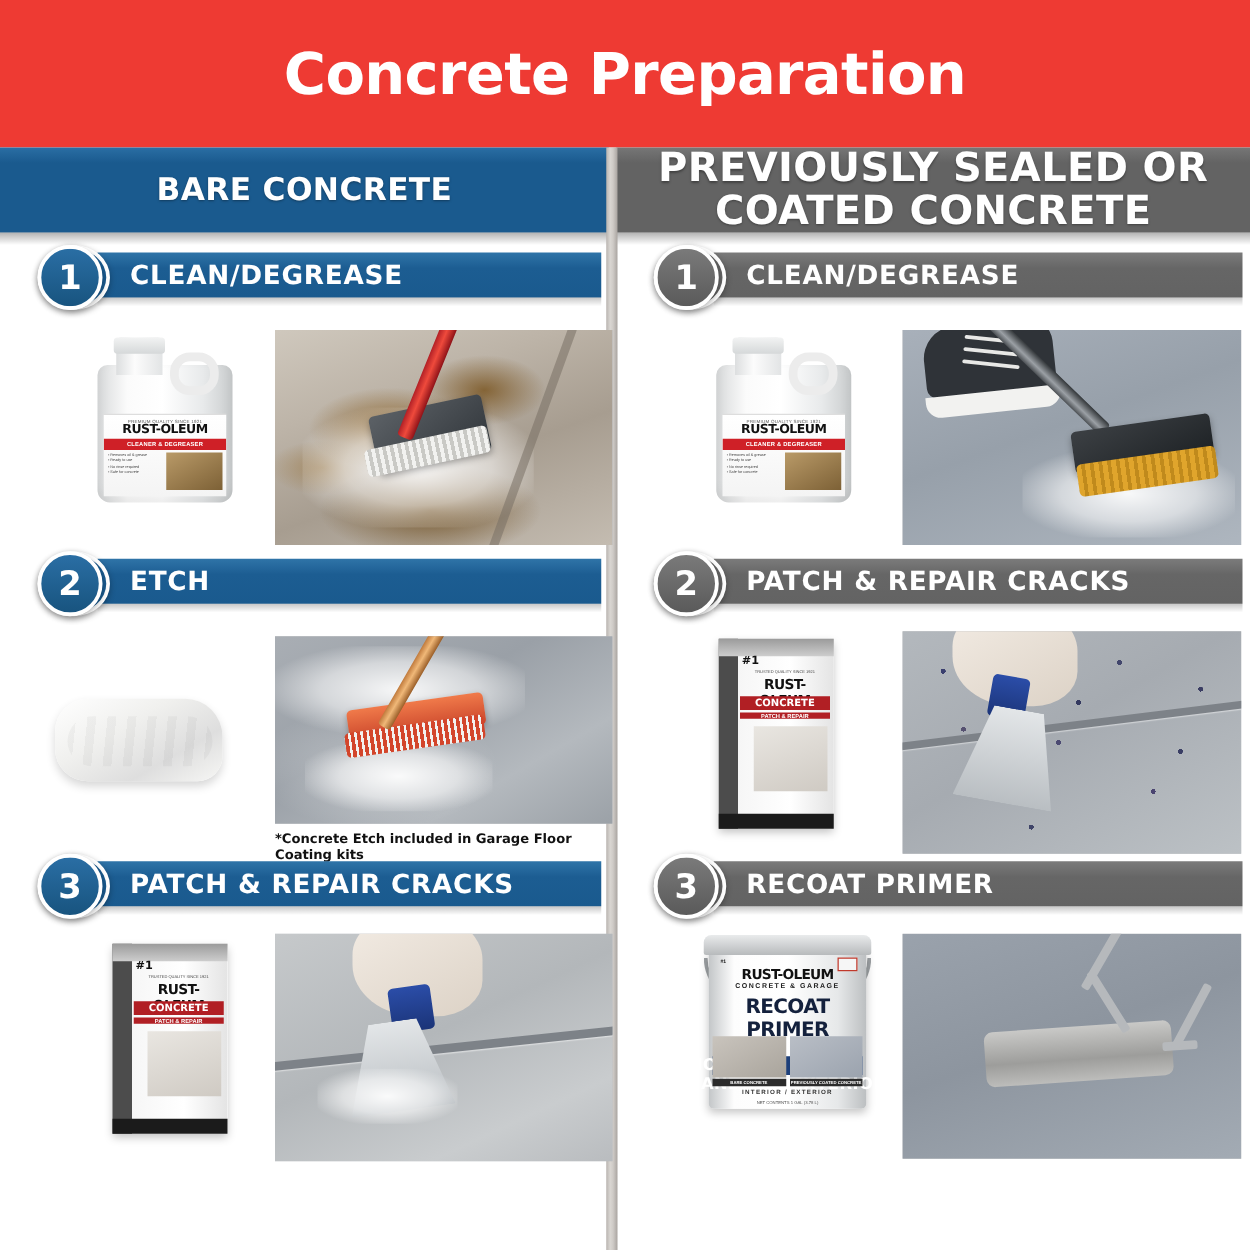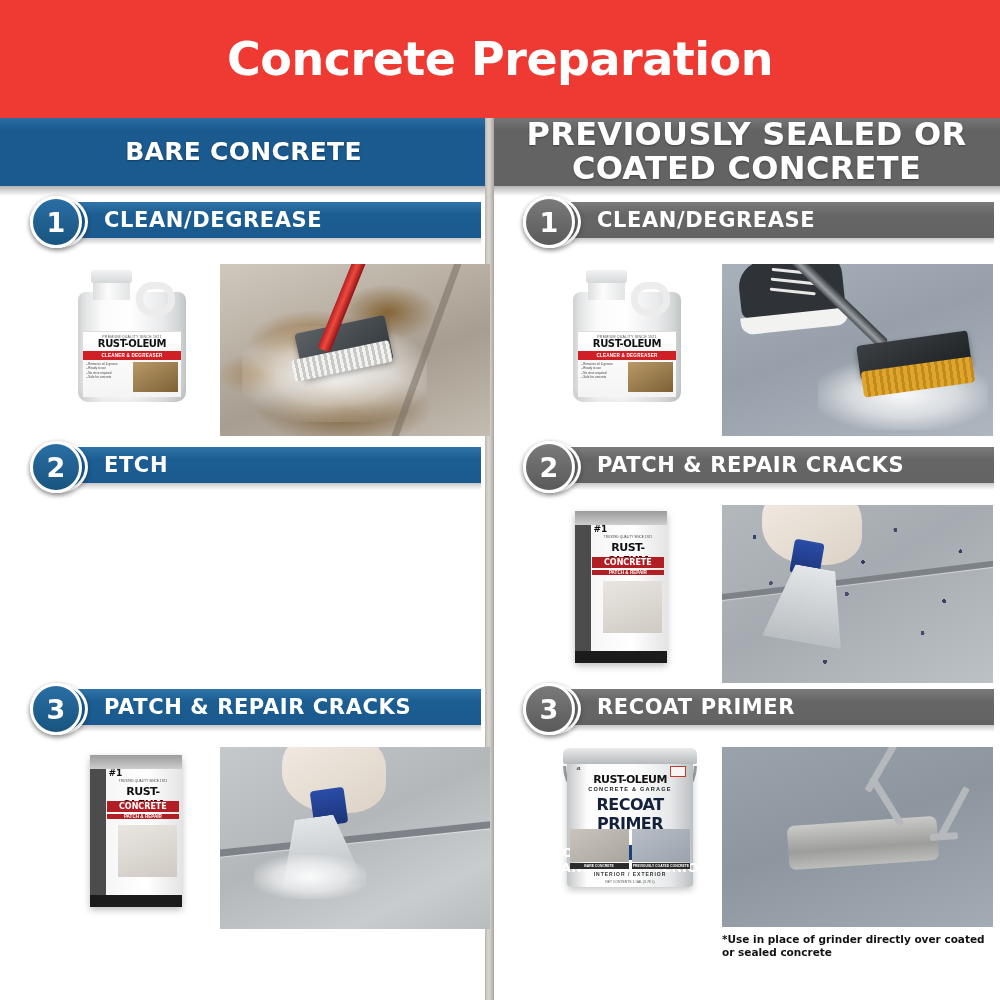--- a/index.html
+++ b/index.html
@@ -394,20 +394,40 @@
   </div>
 
   <div class="step" style="height:242px;">
     <div class="step-head">
       <div class="step-bar"></div>
       <div class="step-bar-shadow"></div>
       <div class="badge-ring"></div>
       <div class="badge">2</div>
       <div class="step-label">ETCH</div>
     </div>
+    <div class="step-body" style="height:196px;">
+      <div class="photo" style="left:220px; top:22px; width:270px; height:150px;">
+        <div class="photo-inner tex-gray"></div>
+        <div class="scrub-foam" style="left:0px; top:8px; width:200px; height:70px;"></div>
+        <div class="scrub-foam" style="left:24px; top:84px; width:150px; height:56px;"></div>
+        <div class="brush-head" style="left:58px; top:52px; width:110px; height:26px; background:linear-gradient(180deg,#f07a4a,#c9442a); transform:rotate(-8deg); box-shadow:0 2px 5px rgba(0,0,0,.3);"></div>
+        <div class="brush-head" style="left:56px; top:70px; width:112px; height:20px; background:repeating-linear-gradient(90deg,#d3452b 0 3px,#f2f2f0 3px 5px); transform:rotate(-8deg);"></div>
+        <div class="pole" style="left:142px; top:-34px; width:11px; height:120px; background:linear-gradient(90deg,#c07a3c,#f0b878 45%,#9a5e28); transform:rotate(30deg); transform-origin:top left;"></div>
+      </div>
+      <div class="footnote" style="left:220px; top:178px; width:272px;">*Concrete Etch included in Garage Floor Coating kits</div>
+
+      <div style="position:absolute; left:38px; top:62px; width:146px; height:86px;">
+        <div style="position:absolute; left:6px; top:10px; width:134px; height:66px;
+             background:linear-gradient(150deg,#ffffff 0%, #f0f0ee 38%, #dedede 70%, #f7f7f5 100%);
+             border-radius: 26px 30px 20px 26px; box-shadow: 0 4px 8px rgba(0,0,0,0.16);"></div>
+        <div style="position:absolute; left:16px; top:24px; width:116px; height:40px;
+             background:repeating-linear-gradient(96deg, rgba(0,0,0,0.035) 0 7px, rgba(255,255,255,0) 7px 16px);
+             border-radius: 22px;"></div>
+      </div>
+    </div>
   </div>
 
   <div class="step" style="height:250px;">
     <div class="step-head">
       <div class="step-bar"></div>
       <div class="step-bar-shadow"></div>
       <div class="badge-ring"></div>
       <div class="badge">3</div>
       <div class="step-label">PATCH &amp; REPAIR CRACKS</div>
     </div>
@@ -520,21 +540,20 @@
     </div>
     <div class="step-body" style="height:202px;">
       <div class="photo" style="left:229px; top:18px; width:271px; height:180px;">
         <div class="photo-inner" style="background:linear-gradient(160deg,#9aa2ac 0%, #8d959f 46%, #a3abb4 100%);"></div>
         <div class="roller-nap" style="left:66px; top:74px; width:150px; height:44px; transform:rotate(-4deg);"></div>
         <div class="roller-bar" style="left:208px; top:86px; width:28px; height:7px; transform:rotate(-4deg);"></div>
         <div class="roller-bar" style="left:214px; top:34px; width:7px; height:58px; transform:rotate(28deg); transform-origin:bottom;"></div>
         <div class="roller-bar" style="left:176px; top:22px; width:7px; height:56px; transform:rotate(-32deg); transform-origin:bottom;"></div>
         <div class="roller-bar" style="left:142px; top:-18px; width:7px; height:62px; transform:rotate(30deg); transform-origin:bottom;"></div>
       </div>
-      <div class="footnote" style="left:229px; top:204px; width:264px;">*Use in place of grinder directly over coated or sealed concrete</div>
 
       <div class="pail" style="left:70px; top:16px; width:134px; height:148px;">
         <div class="pail-bail"></div>
         <div class="pail-body"></div>
         <div class="pail-lid"></div>
         <div style="position:absolute; left:10%; top:14%; font-size:4px; font-weight:bold; color:#111;">#1</div>
         <div style="position:absolute; right:8%; top:14%; width:16px; height:11px; border:1px solid #c0392b; background:#f6f6f6;"></div>
         <div class="pl-brand">RUST-OLEUM</div>
         <div class="pl-cat">CONCRETE &amp; GARAGE</div>
         <div class="pl-name">RECOAT PRIMER</div>

